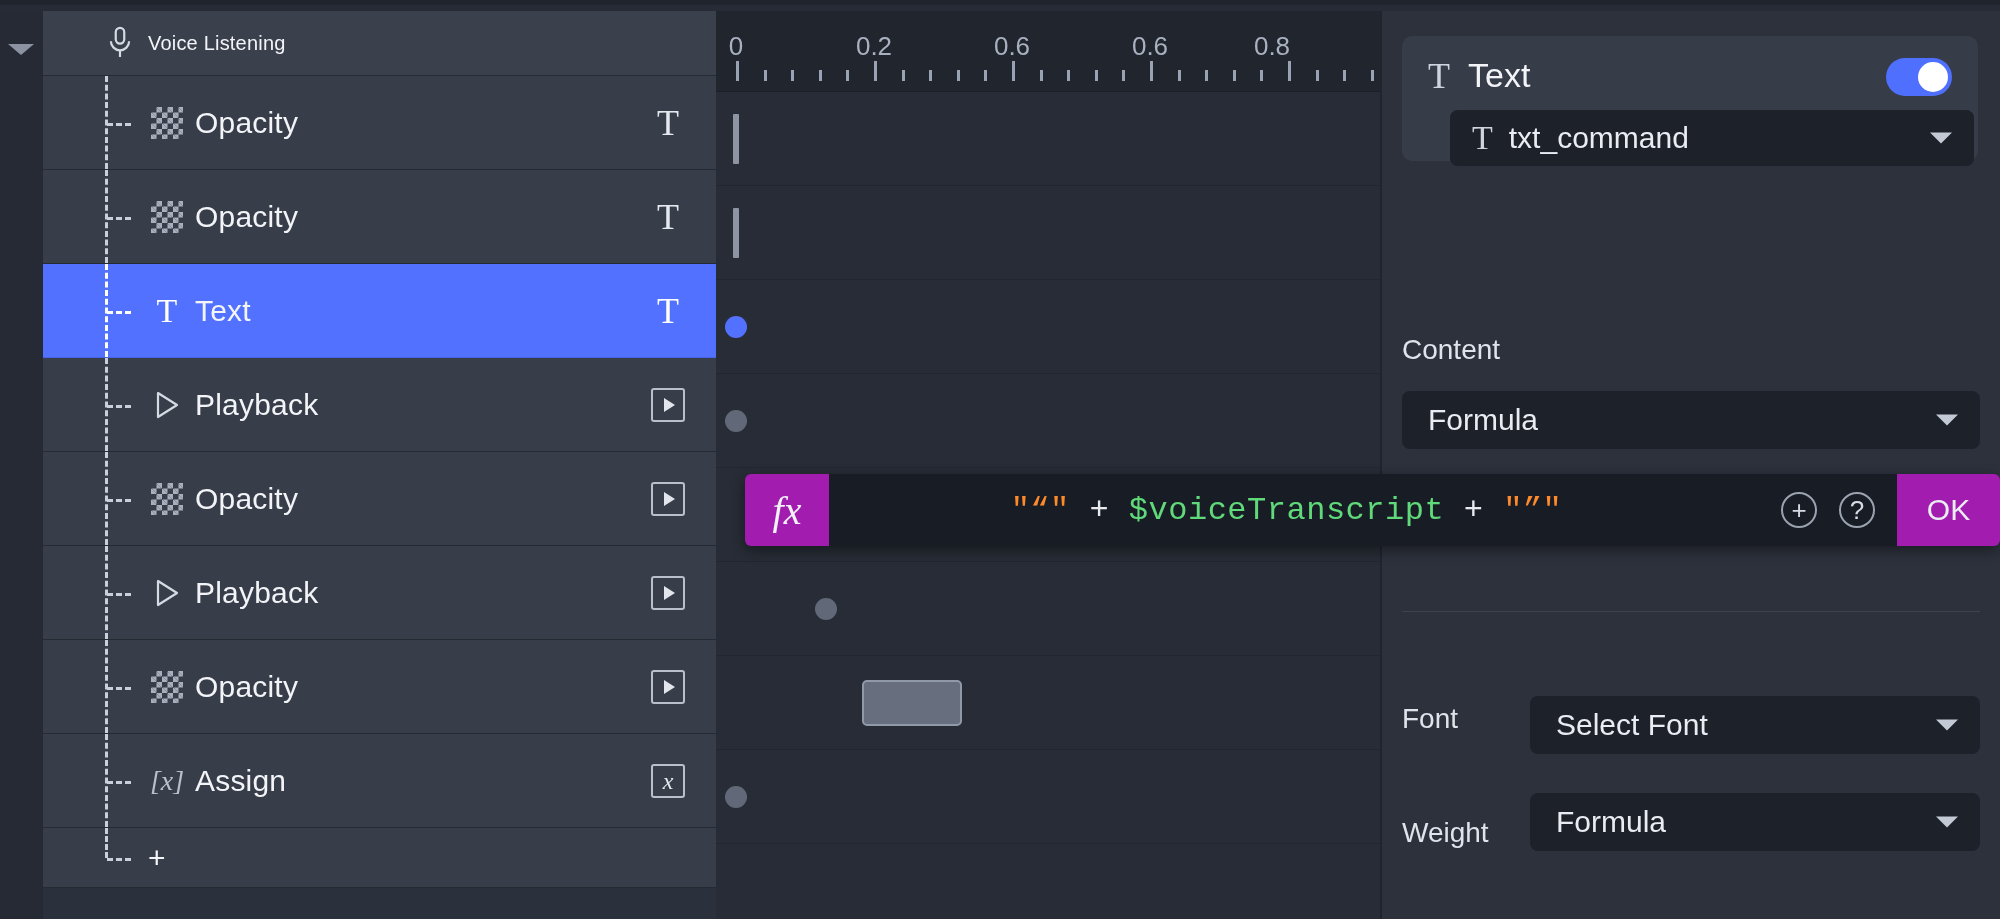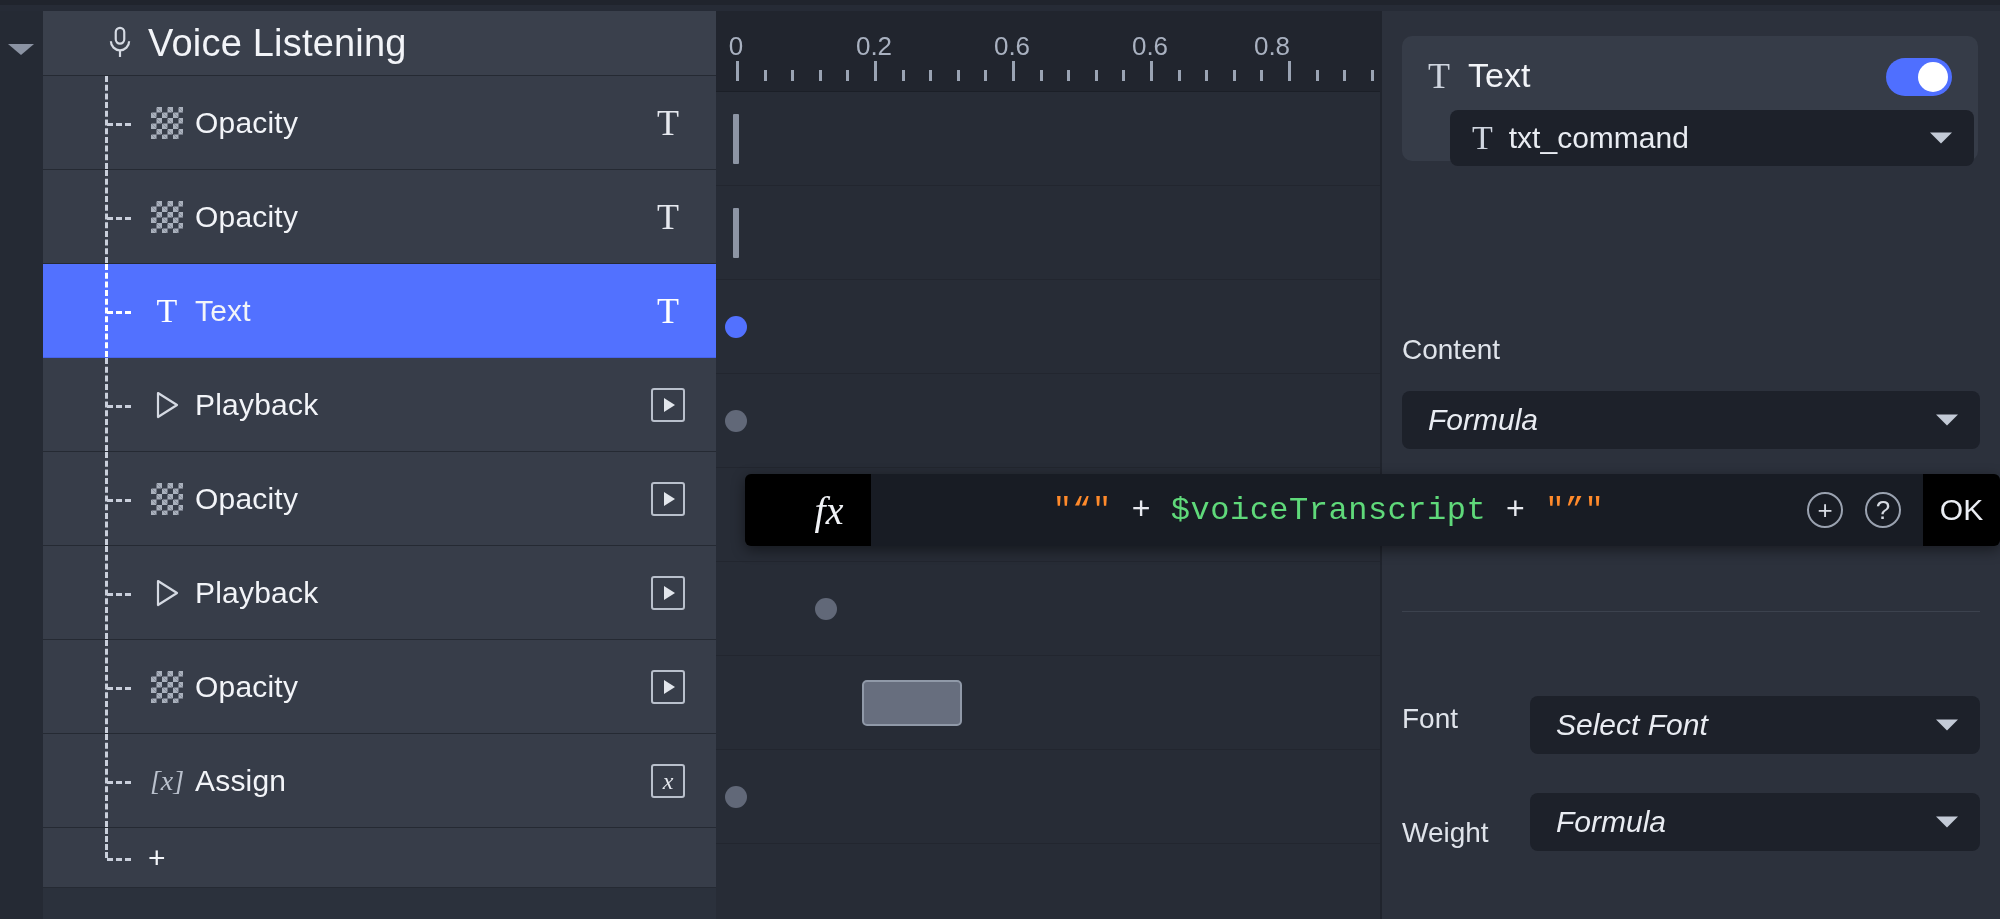--- a/index.html
+++ b/index.html
@@ -71,21 +71,21 @@
 
   .row-icon {
     position:absolute; left:105px; top:50%; transform:translateY(-50%);
     width:38px; height:38px;
     display:flex; align-items:center; justify-content:center;
   }
   .row-label {
     position:absolute; left:152px;
     font-size:30px; color:#f2f4f8; letter-spacing:.2px;
   }
-  .row.group .row-label { left:105px; font-size:38px; }
+  .row.group .row-label { left:105px; font-size:20px; }
   .row.group .row-icon { left:58px; }
   .row-badge {
     position:absolute; right:30px; top:50%; transform:translateY(-50%);
     width:36px; height:36px;
     display:flex; align-items:center; justify-content:center;
   }
   .badge-T {
     font-family:"Liberation Serif", serif;
     font-size:36px; color:#e6e9ef; line-height:1;
   }
@@ -201,33 +201,32 @@
     border-top:11px solid #c3cad6;
   }
 
   .sec-label {
     position:absolute; font-size:28px; color:#dfe3ea;
   }
   .field-box {
     position:absolute; background:#1d212a; border-radius:8px;
     display:flex; align-items:center;
   }
-  .field-box .fv { font-size:30px; color:#e9ecf2; margin-left:26px;font-style:italic; }
+  .field-box .fv { font-size:30px; color:#e9ecf2; margin-left:26px; }
 
   .hr {
     position:absolute; left:22px; width:578px; height:1px; background:#3c424e;
   }
 
   
   .formula-bar {
     position:absolute; left:745px; top:474px; width:1255px; height:72px;
-    background:#000000; border-radius:6px;
+    background:#a21caf; border-radius:6px;
     display:flex; align-items:stretch;
     box-shadow:0 4px 14px rgba(0,0,0,.45);
-    padding-left:42px;
   }
   .fx-btn {
     width:84px; display:flex; align-items:center; justify-content:center;
     font-family:"Liberation Serif", serif; font-style:italic;
     font-size:40px; color:#f0f2f6;
   }
   .formula-input {
     flex:1; background:#181c24; display:flex; align-items:center;
     position:relative;
   }
@@ -242,21 +241,21 @@
     position:absolute; right:22px; top:50%; transform:translateY(-50%);
     display:flex; gap:22px; align-items:center;
   }
   .circ-btn {
     width:36px; height:36px; border-radius:50%;
     border:2px solid #9aa2b0; color:#d6dae2;
     display:flex; align-items:center; justify-content:center;
     font-size:26px; line-height:1;
   }
   .ok-btn {
-    width:77px; display:flex; align-items:center; justify-content:center;
+    width:103px; display:flex; align-items:center; justify-content:center;
     font-size:30px; color:#eaedf3;
     border-radius:0 6px 6px 0;
   }
 </style>
 </head>
 <body>
 
 <div id="app">
 
   <div class="top-strip"></div>

